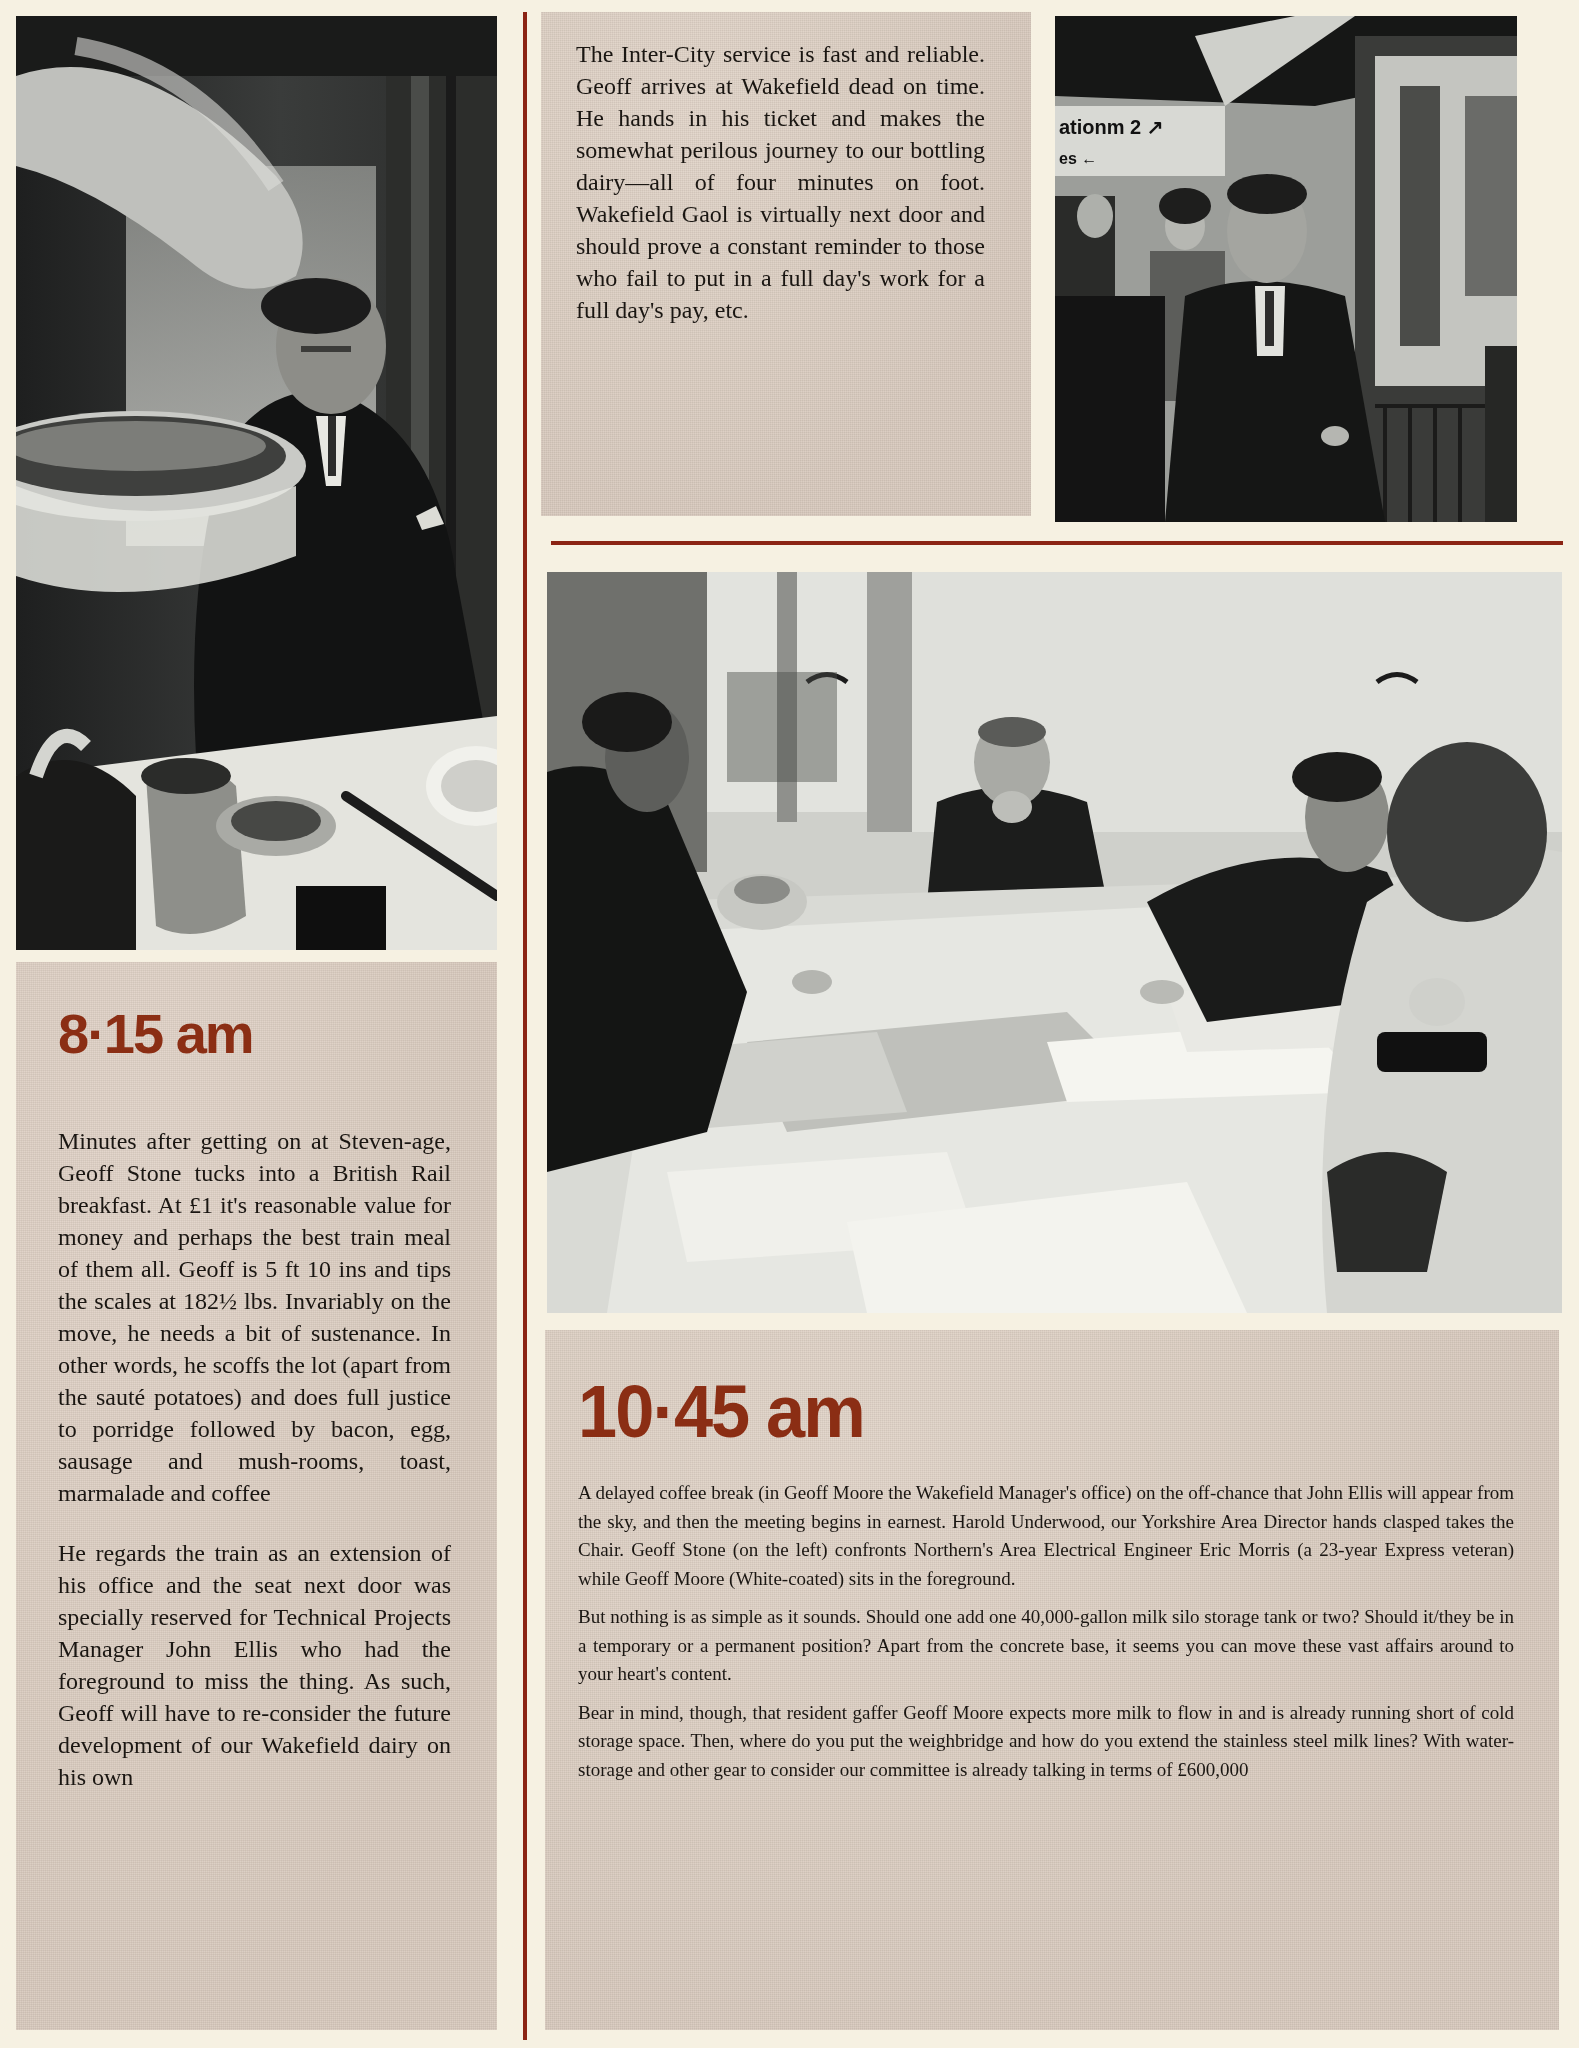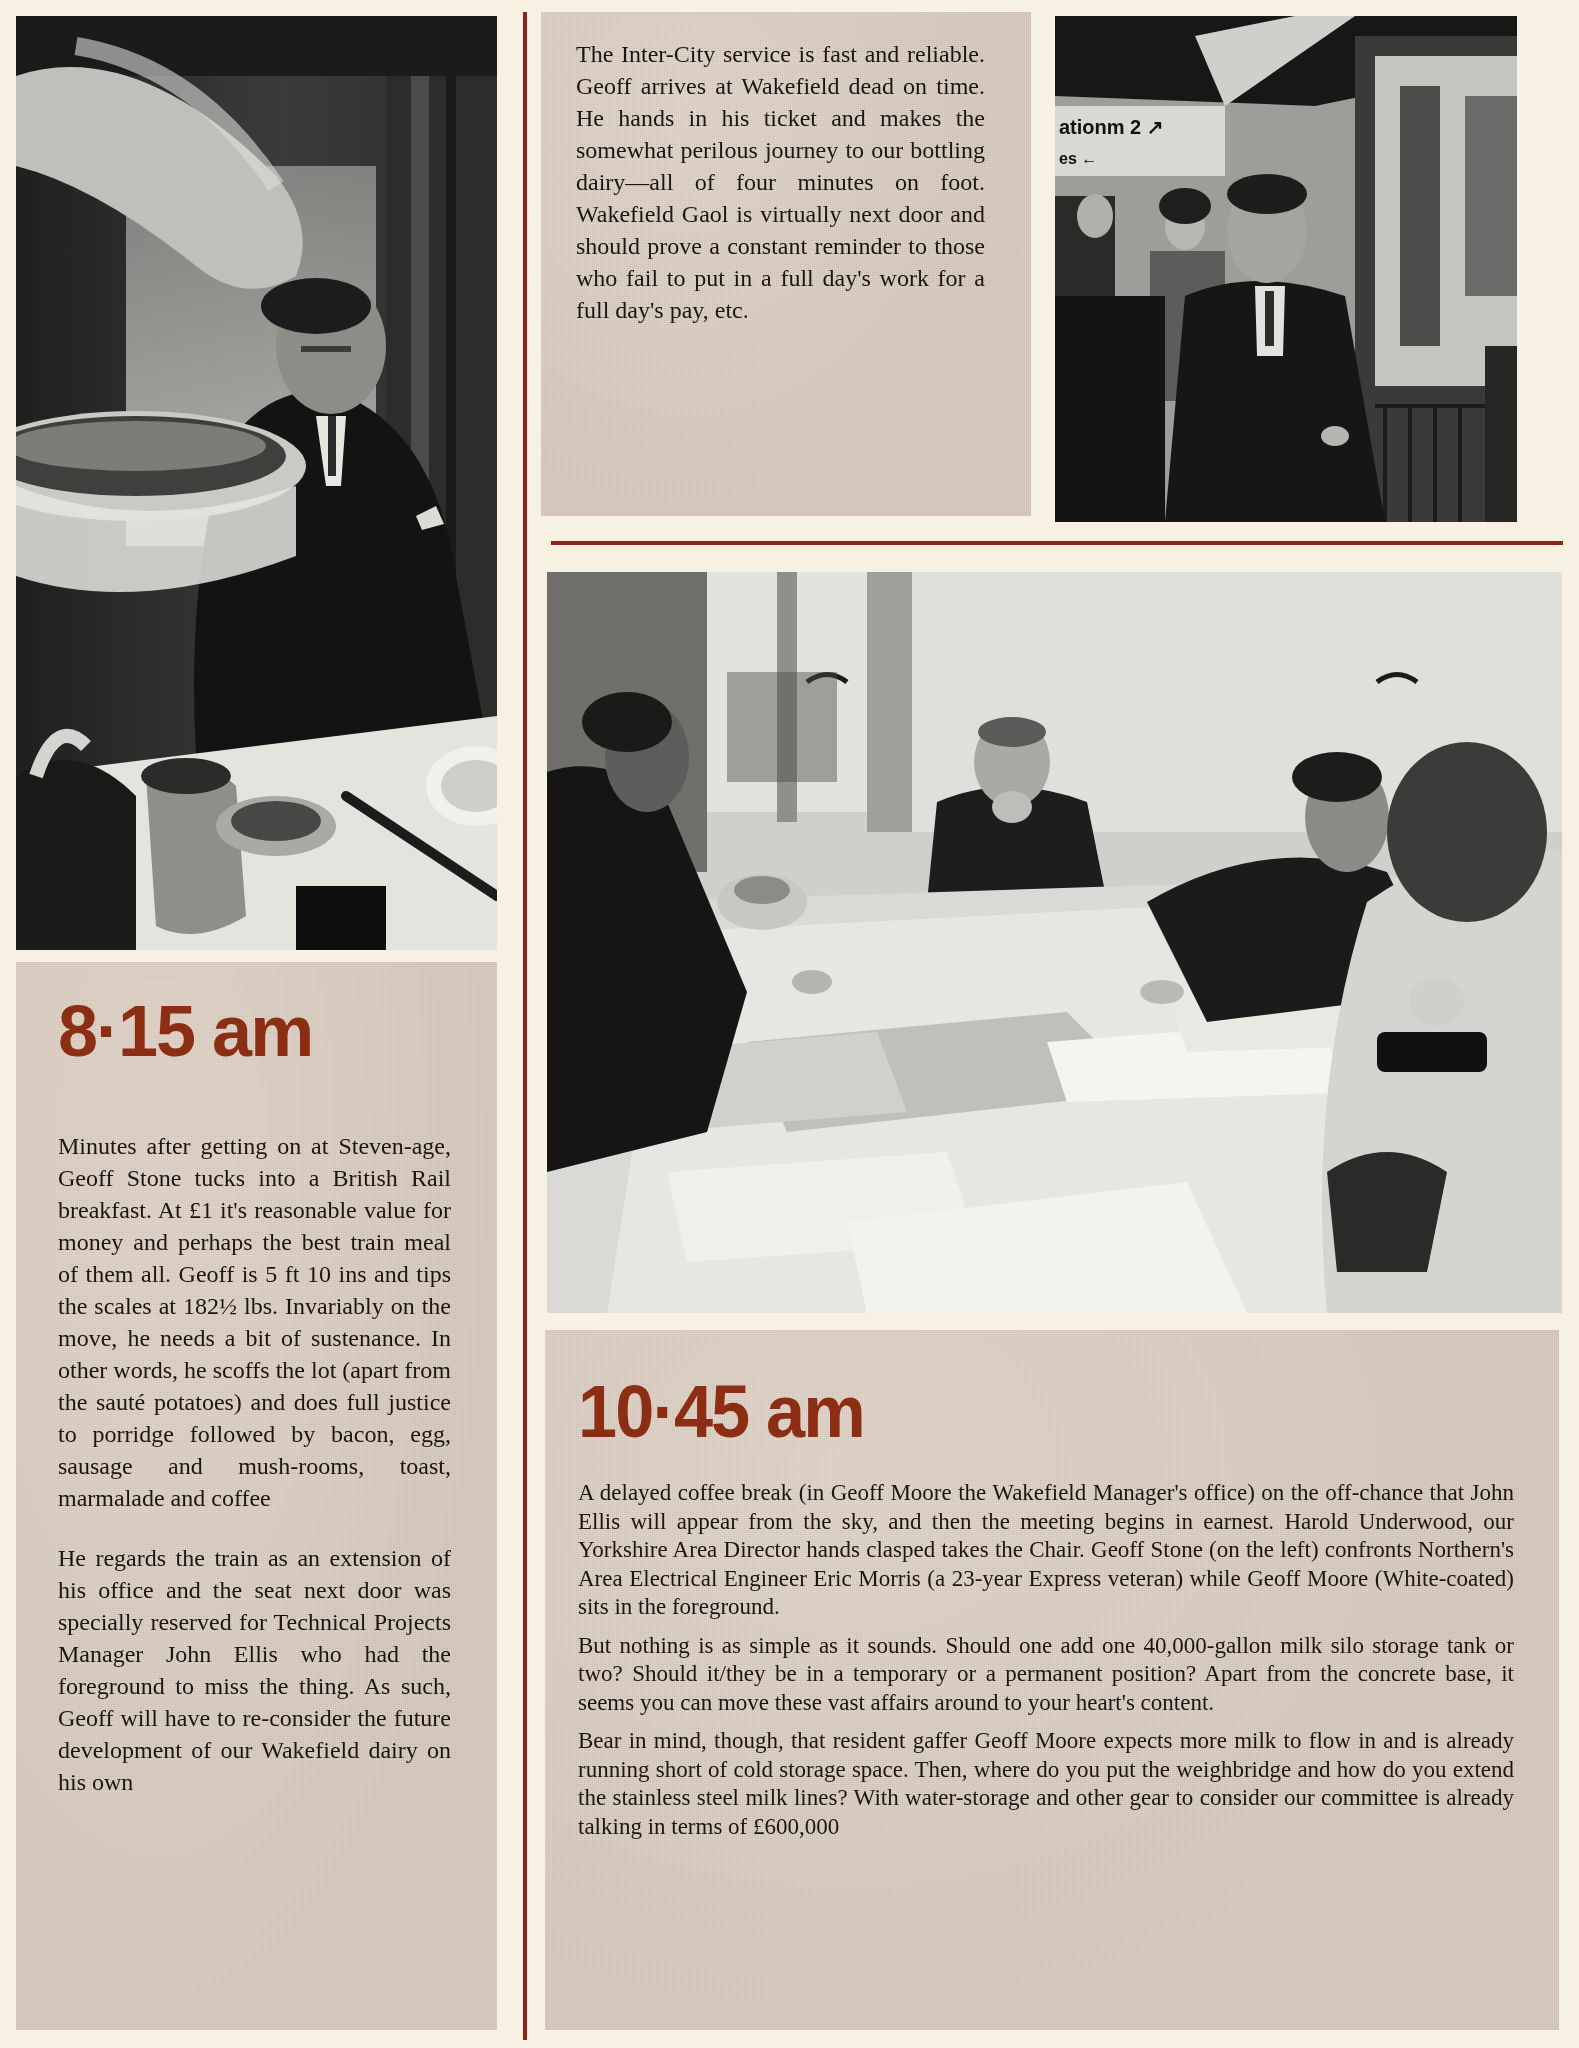--- a/index.html
+++ b/index.html
@@ -92,21 +92,21 @@
     <ellipse cx="170" cy="760" rx="45" ry="18" fill="#2b2c2a"></ellipse>
     <ellipse cx="260" cy="810" rx="60" ry="30" fill="#a9aaa5"></ellipse>
     <ellipse cx="260" cy="805" rx="45" ry="20" fill="#474845"></ellipse>
     <path d="M0 760 Q60 720 120 780 L120 934 L0 934Z" fill="#1a1a19"></path>
     <path d="M20 760 Q40 700 70 730" stroke="#d4d5d0" stroke-width="14" fill="none"></path>
     <rect x="280" y="870" width="90" height="64" fill="#0f0f0f"></rect>
   </svg>
 </div>
 
 <div class="abs box" style="left:16px; top:962px; width:481px; height:1068px; padding:0 46px 0 42px;">
-  <div class="time" style="font-size:72px; margin-top:33px;">8·15 am</div>
+  <div class="time" style="font-size:56px; margin-top:44px;">8·15 am</div>
   <div class="body-text narrow" style="margin-top:63px;">
     <p>Minutes after getting on at Steven-age, Geoff Stone tucks into a British Rail breakfast. At £1 it's reasonable value for money and perhaps the best train meal of them all. Geoff is 5 ft 10 ins and tips the scales at 182½ lbs. Invariably on the move, he needs a bit of sustenance. In other words, he scoffs the lot (apart from the sauté potatoes) and does full justice to porridge followed by bacon, egg, sausage and mush-rooms, toast, marmalade and coffee</p>
     <p style="margin-top:28px;">He regards the train as an extension of his office and the seat next door was specially reserved for Technical Projects Manager John Ellis who had the foreground to miss the thing. As such, Geoff will have to re-consider the future development of our Wakefield dairy on his own</p>
   </div>
 </div>
 
 <div class="abs rule" style="left:523px; top:12px; width:4px; height:2028px;"></div>
 
 <div class="abs box" style="left:541px; top:12px; width:490px; height:504px; padding:0 46px 0 35px;">
   <div class="body-text narrow" style="margin-top:26px;">
@@ -202,18 +202,18 @@
     <path d="M820 330 Q920 260 1015 280 L1015 741 L780 741 Q760 520 820 330Z" fill="#d4d5d0"></path>
     <ellipse cx="920" cy="260" rx="80" ry="90" fill="#3b3c3a"></ellipse>
     <path d="M780 600 Q840 560 900 600 L880 700 L790 700Z" fill="#2a2b29"></path>
     <ellipse cx="890" cy="430" rx="28" ry="24" fill="#cfd0cb"></ellipse>
     <rect x="830" y="460" width="110" height="40" rx="8" fill="#111"></rect>
   </svg>
 </div>
 
 <div class="abs box" style="left:545px; top:1330px; width:1014px; height:700px; padding:12px 45px 0 33px;">
   <div class="time" style="font-size:74px; margin-top:33px; transform:scaleX(0.95); transform-origin:left;">10·45 am</div>
-  <div class="body-text narrow" style="margin-top:30px; font-size:23px; line-height:28.5px;">
+  <div class="body-text narrow" style="margin-top:30px; font-size:19px; line-height:28.5px;">
     <p>A delayed coffee break (in Geoff Moore the Wakefield Manager's office) on the off-chance that John Ellis will appear from the sky, and then the meeting begins in earnest. Harold Underwood, our Yorkshire Area Director hands clasped takes the Chair. Geoff Stone (on the left) confronts Northern's Area Electrical Engineer Eric Morris (a 23-year Express veteran) while Geoff Moore (White-coated) sits in the foreground.</p>
     <p>But nothing is as simple as it sounds. Should one add one 40,000-gallon milk silo storage tank or two? Should it/they be in a temporary or a permanent position? Apart from the concrete base, it seems you can move these vast affairs around to your heart's content.</p>
     <p>Bear in mind, though, that resident gaffer Geoff Moore expects more milk to flow in and is already running short of cold storage space. Then, where do you put the weighbridge and how do you extend the stainless steel milk lines? With water-storage and other gear to consider our committee is already talking in terms of £600,000</p>
   </div>
 </div>
 
 </body></html>

